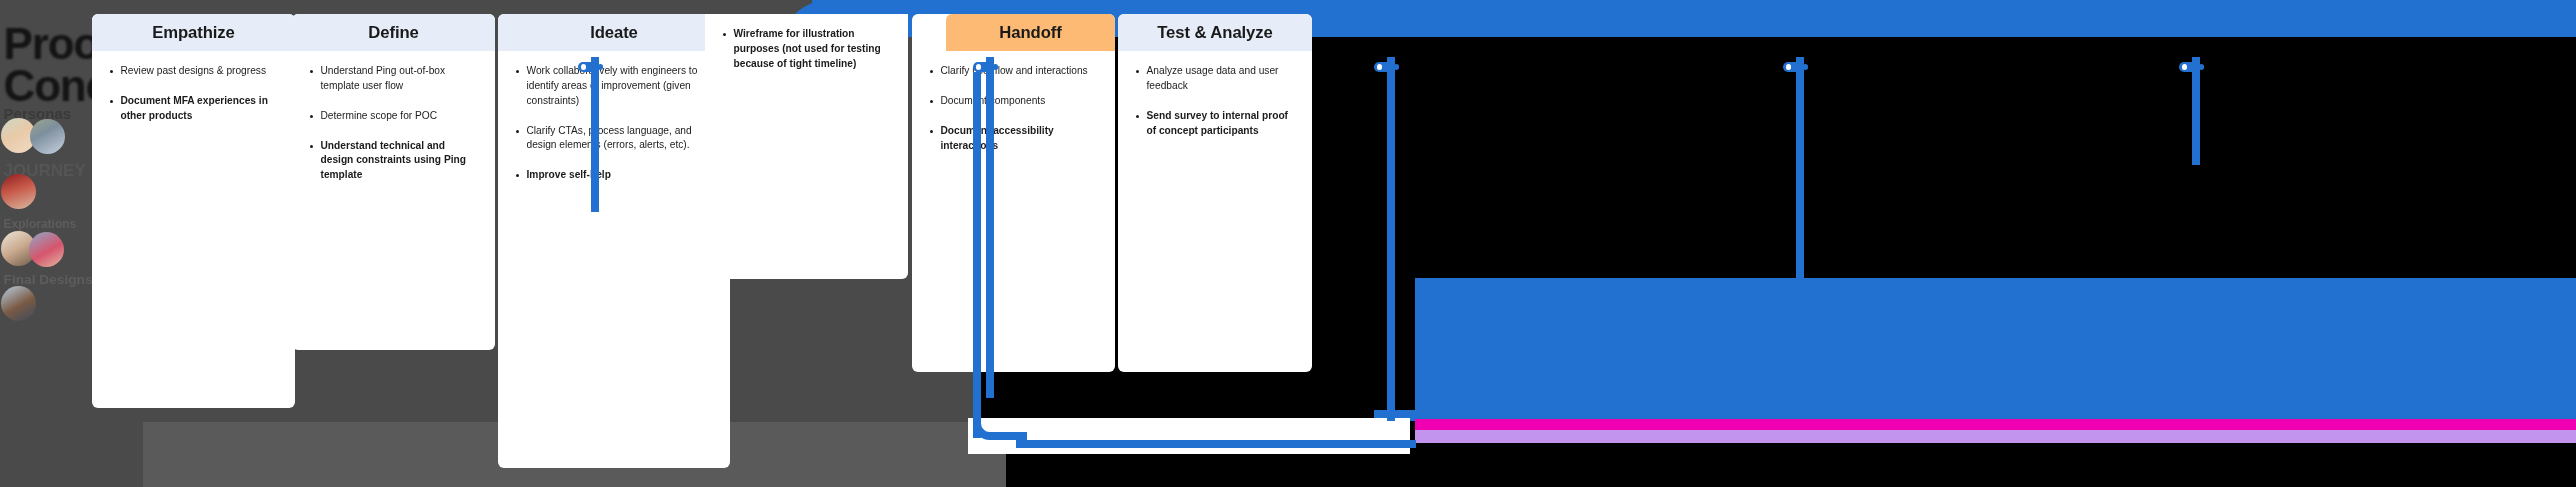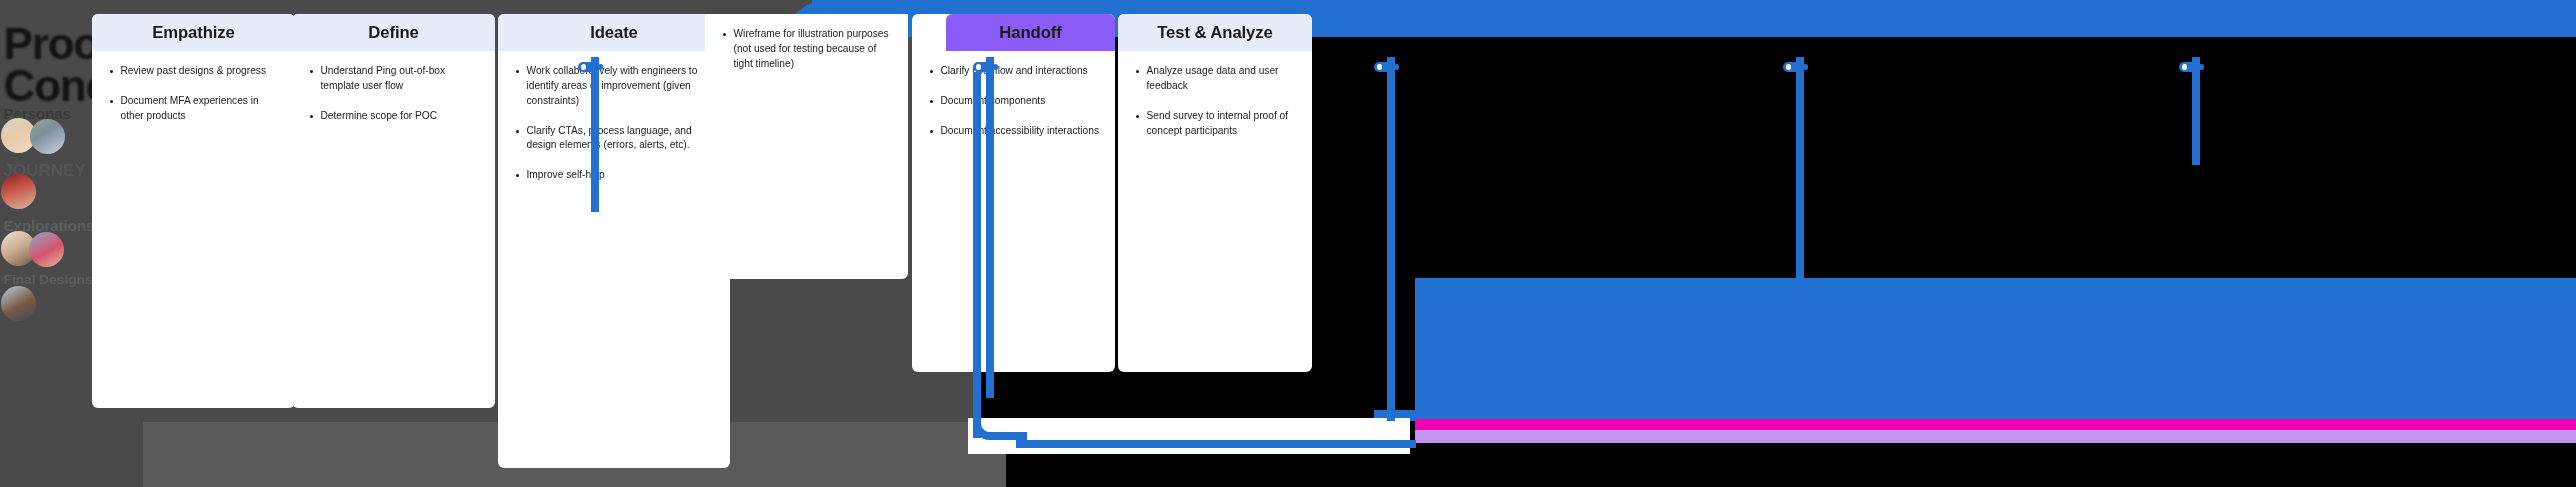--- a/index.html
+++ b/index.html
@@ -85,21 +85,21 @@
   }
   .card-head {
     height: 37px;
     display: flex;
     align-items: center;
     justify-content: center;
     border-top-left-radius: 6px;
     border-top-right-radius: 6px;
     background: #e6ecf8;
   }
-  .card.green .card-head { background: #8b5cf6; margin-left: 34px; }
+  .card.green .card-head { background: #fdba74; margin-left: 34px; }
   .card-head-title {
     font-size: 16.7px;
     font-weight: 700;
     color: #1a1a1a;
     letter-spacing: -0.1px;
   }
   .card-body {
     background: #ffffff;
     padding: 13px 15.5px 12px 15.5px;
     border-bottom-left-radius: 6px;
@@ -107,21 +107,21 @@
   }
   .bullets { list-style: none; }
   .bullets li {
     position: relative;
     padding-left: 13px;
     margin-bottom: 15px;
     font-size: 10.2px;
     line-height: 1.45;
     color: #1b1b1b;
   }
-  .bullets li:last-child { margin-bottom: 0; }
+  .bullets li:last-child { margin-bottom: 0; font-weight: bold; }
   .bullets li::before {
     content: "";
     position: absolute;
     left: 2.4px; top: 6px;
     width: 3px; height: 3px;
     border-radius: 50%;
     background: #1b1b1b;
   }
   .link-underline { text-decoration: underline; text-underline-offset: 1.8px; }
 
@@ -179,21 +179,21 @@
 
   <div>
     <div class="bg-dark-block" style="left:0px; top:0px; width:974px; height:487px;"></div>
     <div class="bg-dark-block" style="left:143px; top:422px; width:863px; height:66px; background:#5a5a5a;"></div>
 
     <div class="bg-title" style="left:3.6px; top:23px; font-size:44px;">Proof of
 Concept</div>
 
     <div class="bg-sub" style="left:3.6px; top:105px; font-size:15px; color:#3a3a3a;">Personas</div>
     <div class="bg-sub" style="left:3.6px; top:161px; font-size:17px; color:#555;">JOURNEY</div>
-    <div class="bg-sub" style="left:3.6px; top:217px; font-size:15px; color:#5d5d5d;">Explorations</div>
+    <div class="bg-sub" style="left:3.6px; top:217px; font-size:12px; color:#5d5d5d;">Explorations</div>
     <div class="bg-sub" style="left:3.6px; top:272px; font-size:13.7px; color:#5d5d5d;">Final Designs</div>
 
     <div class="avatar av-a" style="left:1.2px;  top:118px; width:35px; height:35px;"></div>
     <div class="avatar av-b" style="left:30px; top:119px; width:35px; height:35px;"></div>
     <div class="avatar av-c" style="left:1.2px;  top:174px; width:35px; height:35px;"></div>
     <div class="avatar av-d" style="left:1.2px;  top:231px; width:35px; height:35px;"></div>
     <div class="avatar av-e" style="left:29px; top:232px; width:35px; height:35px;"></div>
     <div class="avatar av-f" style="left:1.2px;  top:286px; width:35px; height:35px;"></div>
   </div>
 
@@ -217,31 +217,34 @@
         <li>
           <span>Review past designs &amp; progress</span>
         </li>
         <li>
           <span>Document MFA experiences in other products</span>
         </li>
       </ul>
     </div>
   </div>
 
-  <div class="card" style="left:292px; width:203px; height:394px;">
+  <div class="card" style="left:292px; width:203px; height:336px;">
     <div class="card-head">
       <span class="card-head-title">Define</span>
     </div>
     <div class="card-body">
       <ul class="bullets">
         <li>
           <span>Understand Ping out-of-box template user flow</span>
         </li>
         <li>
           <span>Determine scope for POC</span>
+        </li>
+        <li>
+          <span>Understand technical and design constraints using Ping template</span>
         </li>
       </ul>
     </div>
   </div>
 
   <div class="card" style="left:498px; width:232px; height:454px;">
     <div class="card-head">
       <span class="card-head-title">Ideate</span>
     </div>
     <div class="card-body">

